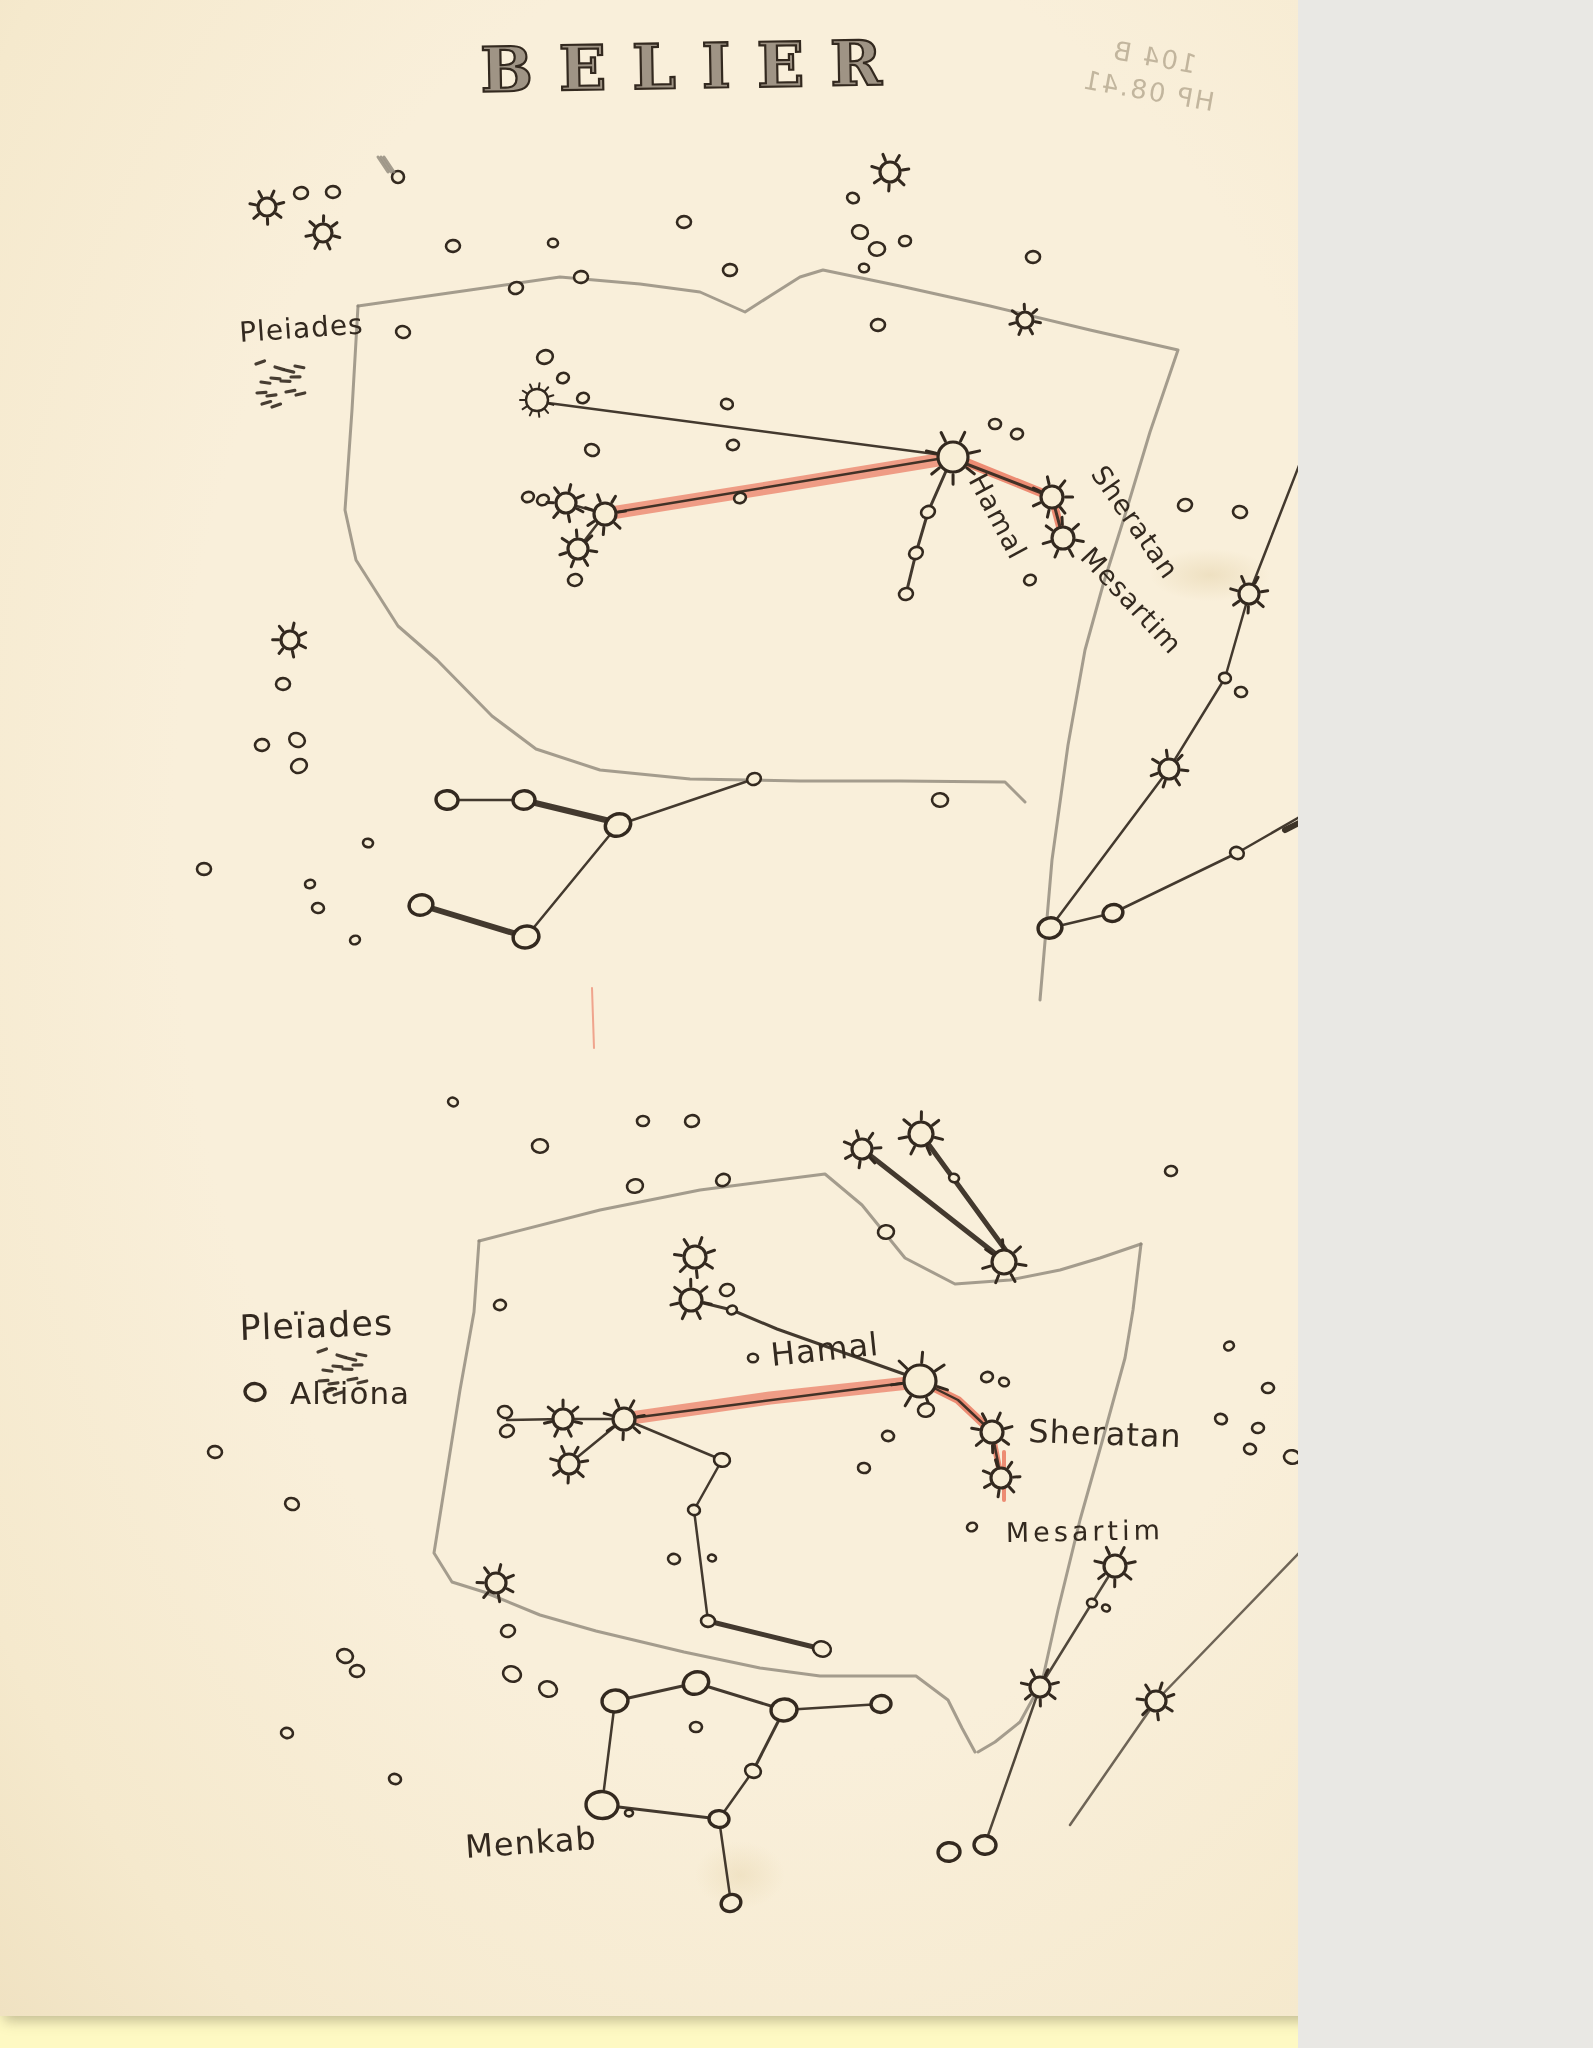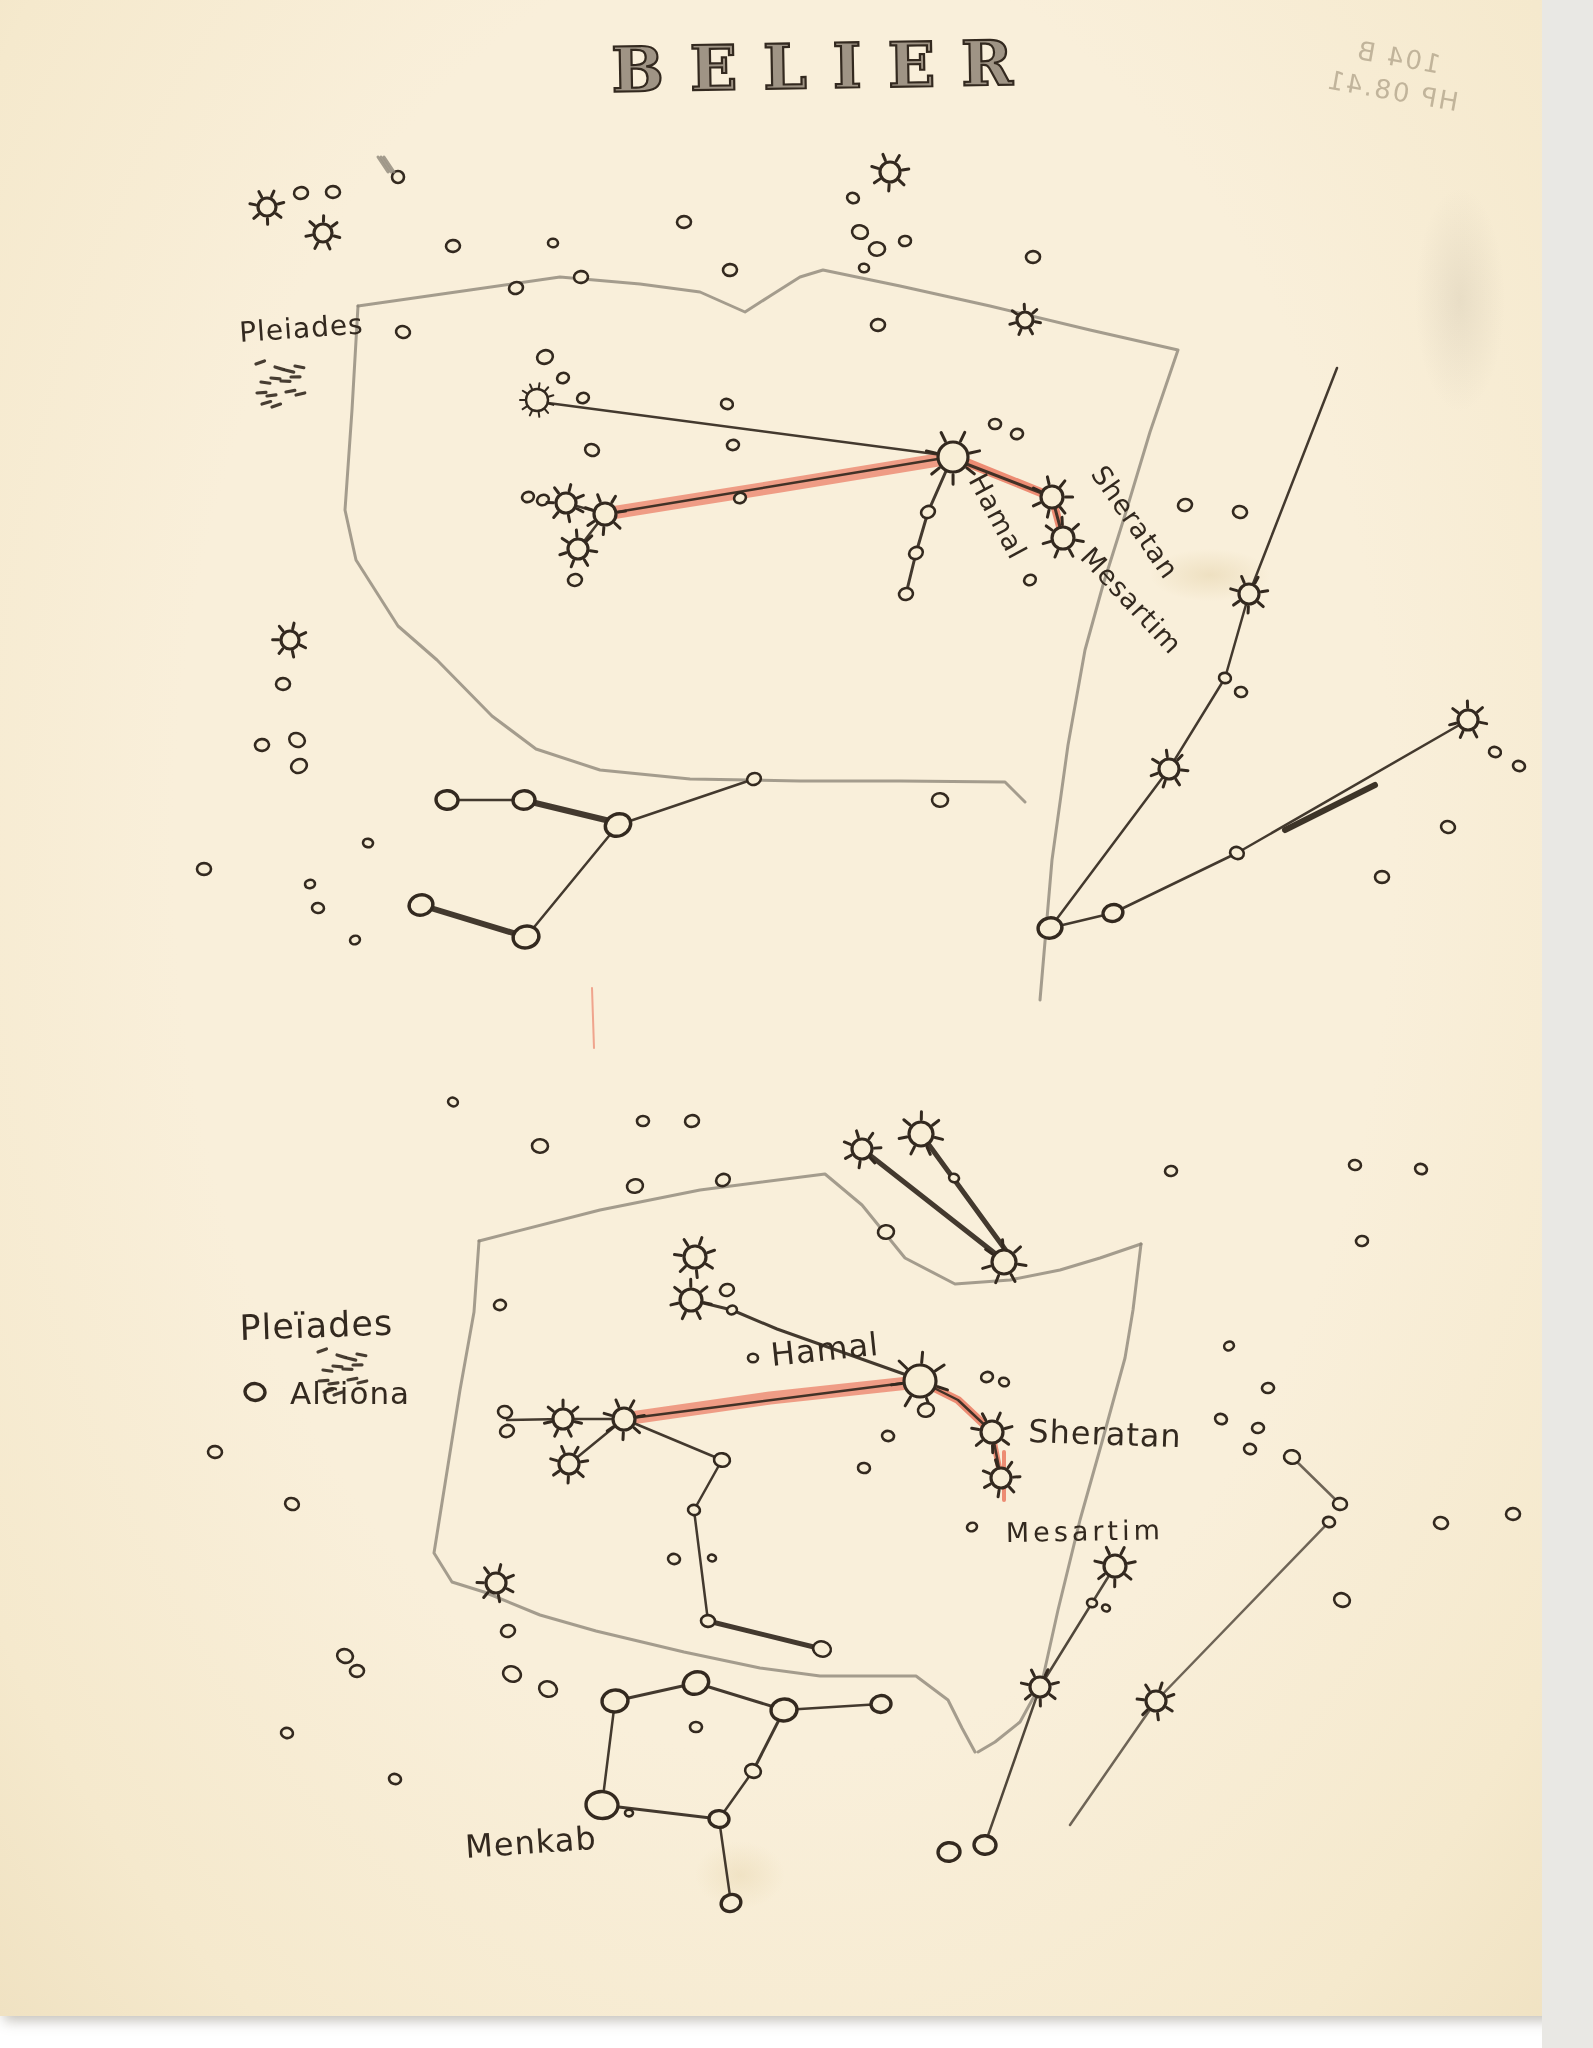--- a/index.html
+++ b/index.html
@@ -1,16 +1,16 @@
 <!DOCTYPE html>
 <html><head>
 <meta charset="utf-8">
 <style>
   html,body{margin:0;padding:0;background:#e9e8e4;}
-  .page{position:relative;width:1542px;height:2048px;overflow:hidden;background:#ffffff;
+  .page{position:relative;width:1298px;height:2048px;overflow:hidden;background:#fef9c3;
         font-family:"DejaVu Sans", sans-serif;}
   .paper{position:absolute;left:0;top:0;width:1566px;height:2016px;
          background:radial-gradient(ellipse at 50% 42%, #f9efda 55%, #f5e9cd 85%, #f0e2c2 100%);
          box-shadow:4px 5px 12px rgba(90,80,60,0.35);}
   .stain{position:absolute;pointer-events:none;}
   .stain.s1{left:1130px;top:540px;width:160px;height:70px;
             background:radial-gradient(closest-side, rgba(195,165,95,0.20), rgba(195,165,95,0) 75%);}
   .stain.s2{left:1400px;top:150px;width:120px;height:300px;
             background:radial-gradient(closest-side, rgba(125,115,100,0.12), rgba(125,115,100,0) 75%);}
   .stain.s3{left:680px;top:1830px;width:120px;height:90px;

